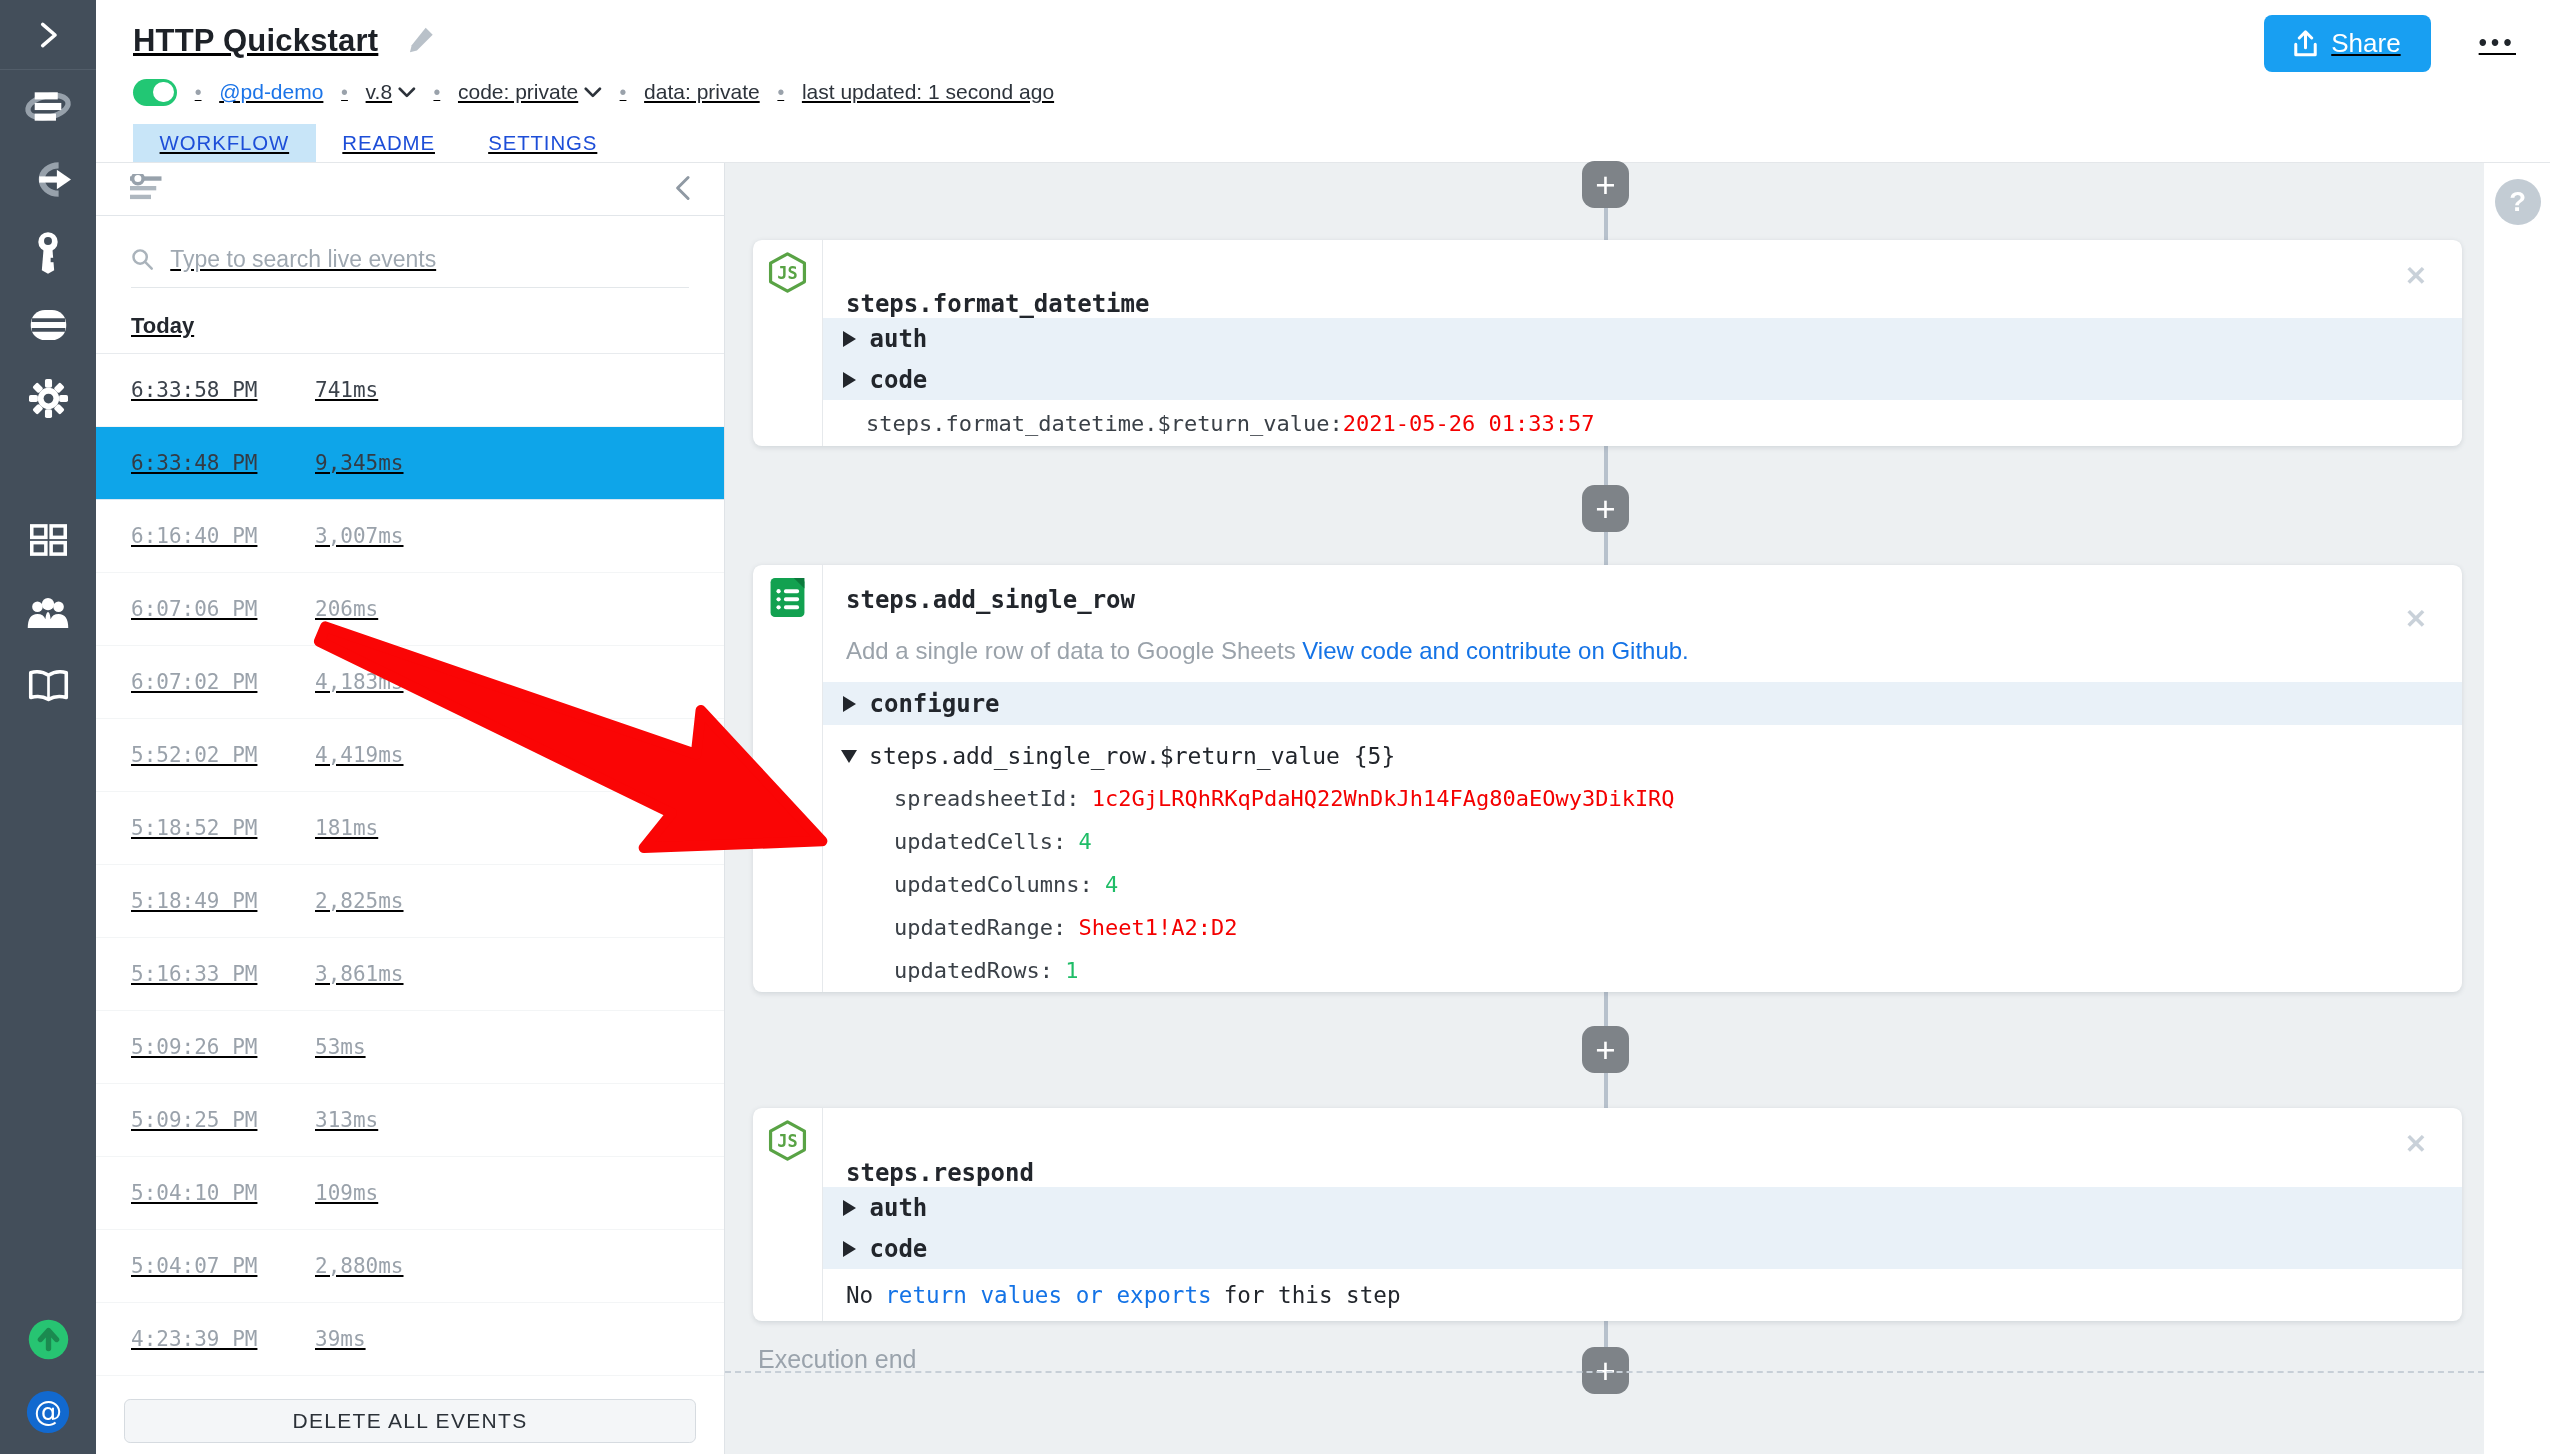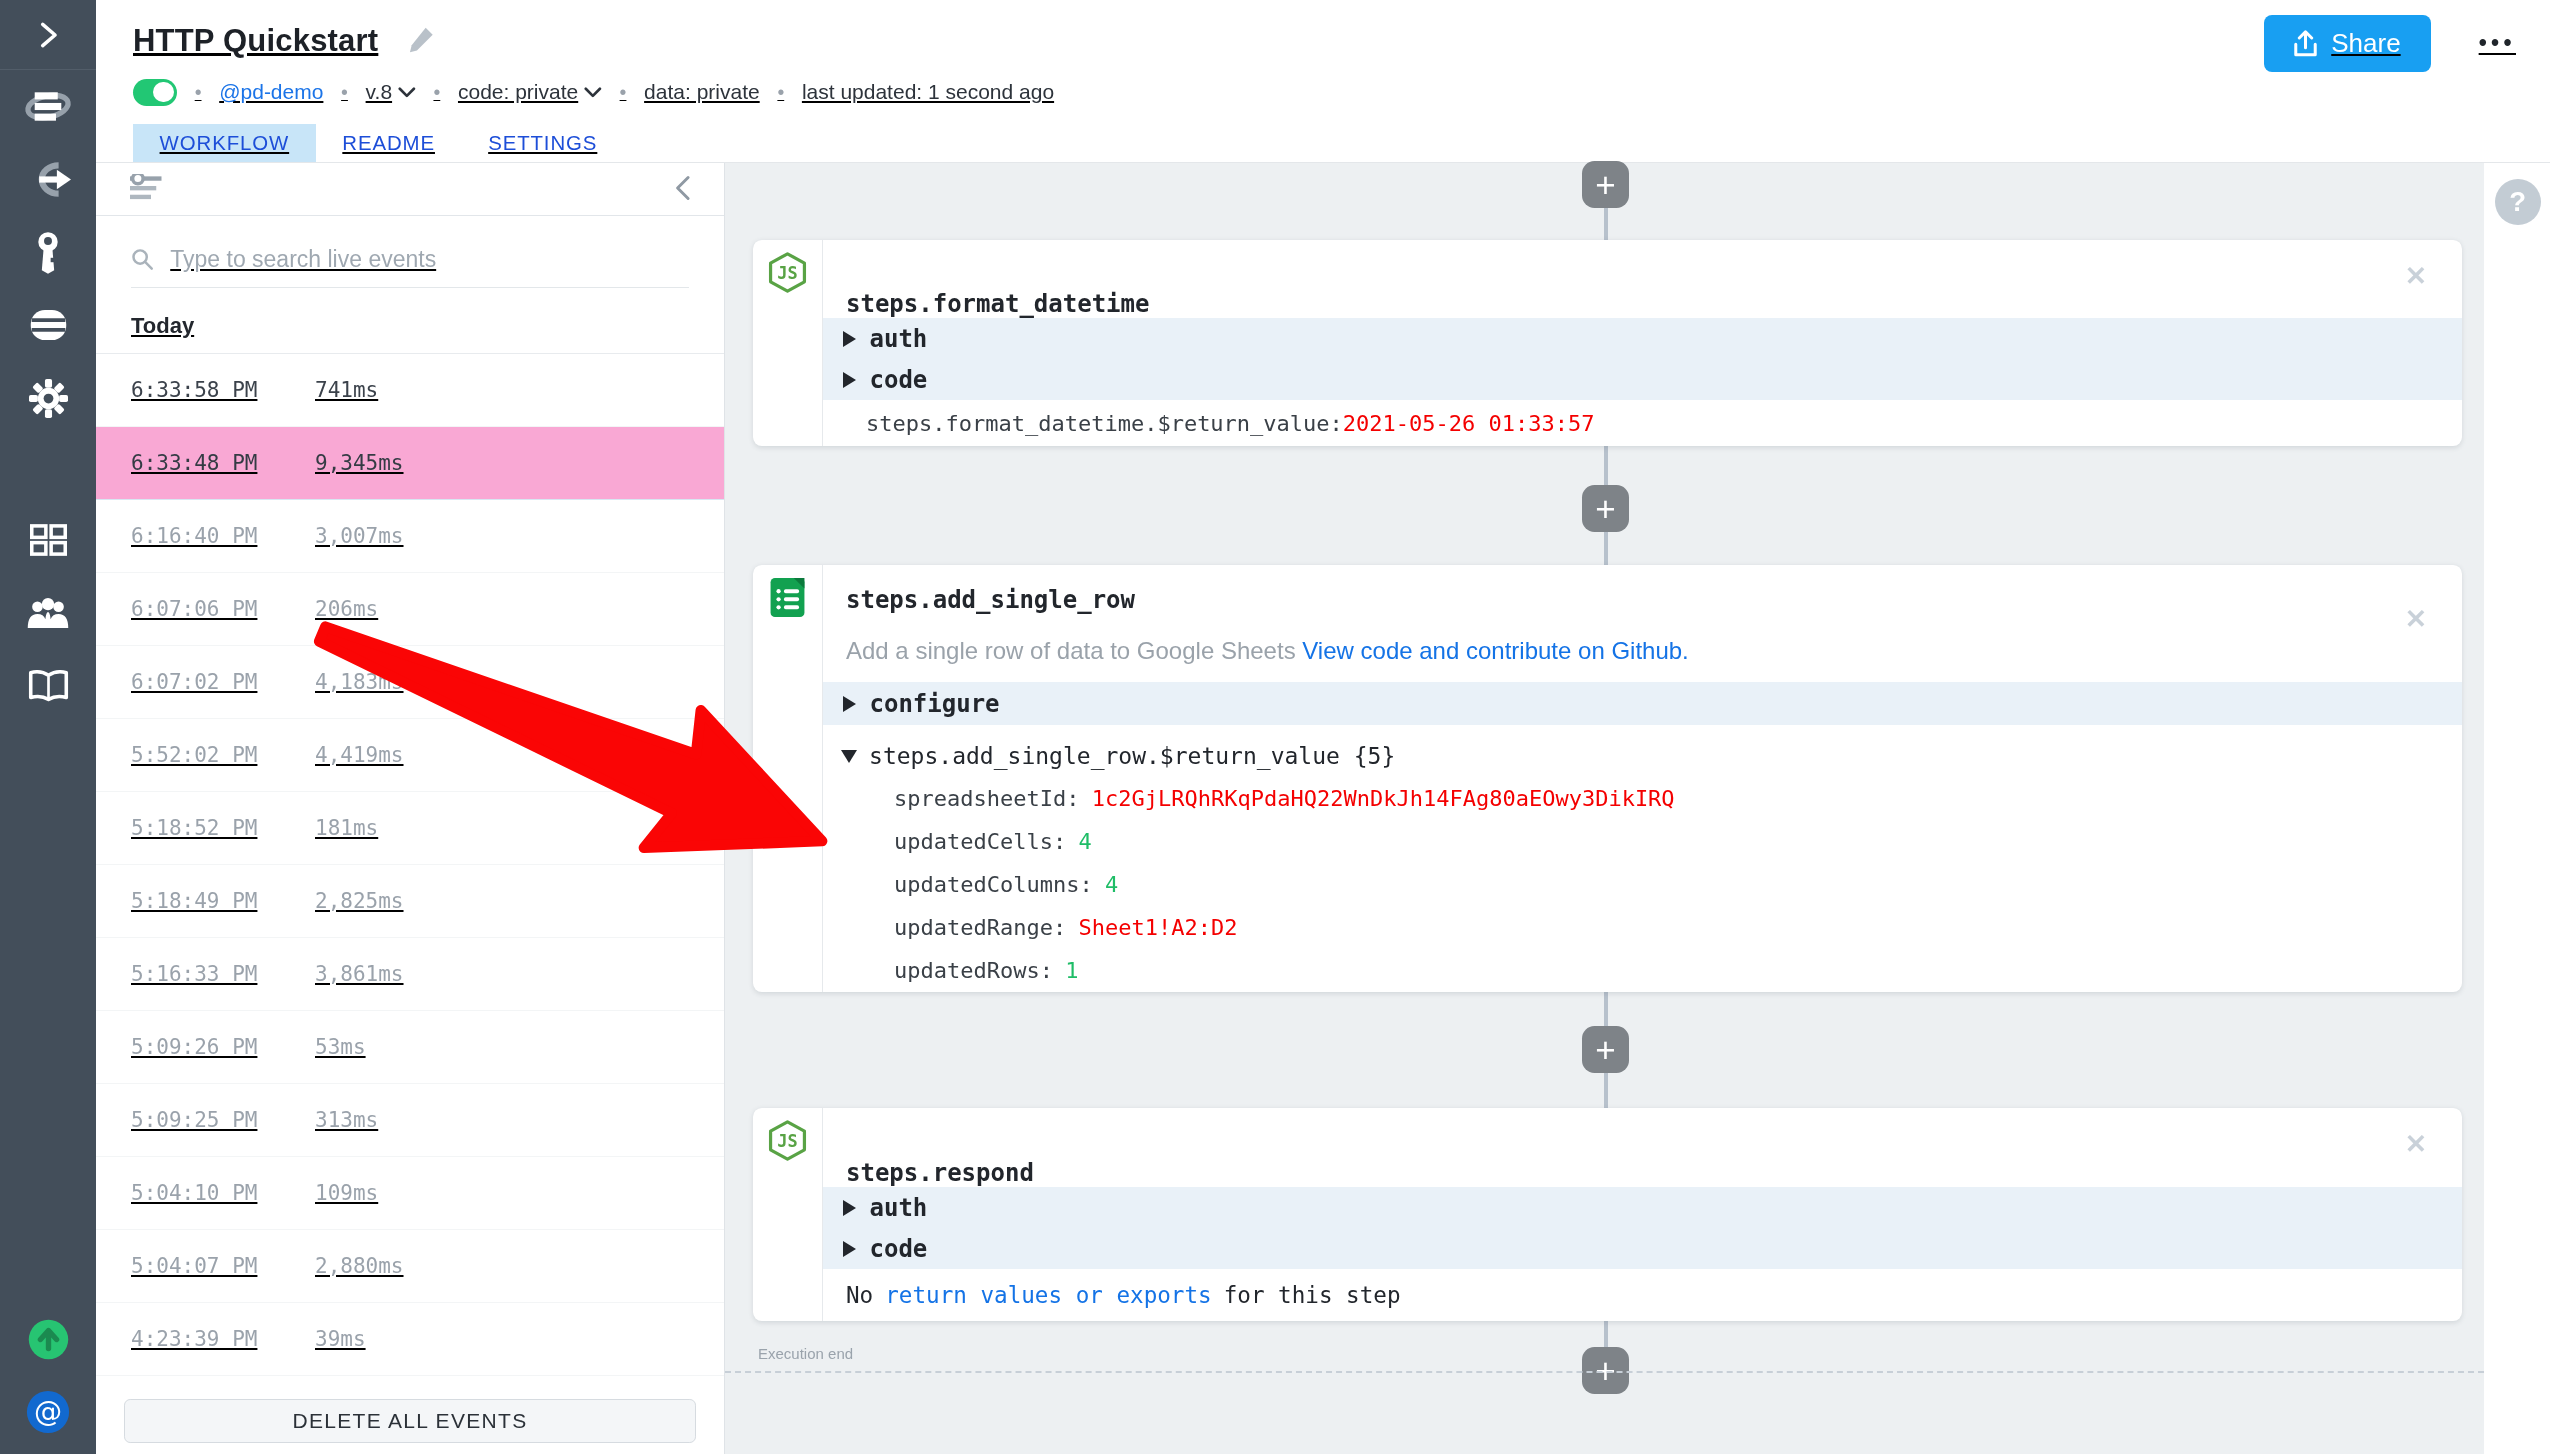--- a/index.html
+++ b/index.html
@@ -47,21 +47,21 @@
   .panel-toolbar { height:53px; display:flex; align-items:center; justify-content:space-between; padding:0 32px 0 34px; border-bottom:0.9px solid #e2e6ea; }
   .search-row { display:flex; align-items:center; gap:16px; margin:30px 35px 0 35px; border-bottom:1.8px solid #e3e7ea; padding-bottom:14px; }
   .search-row input { border:none; outline:none; font-size:23px; color:#3c434c; width:100%; font-family:"Liberation Sans",sans-serif; }
   .search-row input::placeholder { color:#9fa8b1; }
   .section-head { font-size:22px; font-weight:bold; color:#23272e; padding:25px 0 14px 35px; border-bottom:0.9px solid #e8ebee; margin:0 0 0 0; }
   .event-list { flex:1; overflow:hidden; }
   .event-row { height:73px; display:flex; align-items:center; padding-left:35px; font-size:21px; color:#9aa2ab; cursor:pointer; border-bottom:0.9px solid #f3f5f6; }
   .event-row .t { width:131px; }
   .event-row .d { margin-left:53px; }
   .event-row.recent { color:#3b424b; }
-  .event-row.selected { background:#f9a8d4; color:#343b44; border-bottom:0.9px solid #d8e7f2; }
+  .event-row.selected { background:#0ea5e9; color:#343b44; border-bottom:0.9px solid #d8e7f2; }
   .delete-wrap { padding:12.4px 28px 10.6px 28px; }
   .delete-btn { width:100%; height:44px; background:#f4f6f8; border:0.9px solid #d6dbe0; border-radius:6.2px; font-size:21px; letter-spacing:1.3px; color:#2b3138; cursor:pointer; font-family:"Liberation Sans",sans-serif; }
 
   
   .canvas { flex:1; background:#edf0f2; position:relative; min-width:0; }
   .connector { position:absolute; left:879px; top:0; width:3.5px; height:1210px; background:#b7c1cc; }
   .plus-btn { position:absolute; left:857px; width:47px; height:47px; border-radius:12.4px; background:#7e8388; color:#fff; border:none; font-size:35px; line-height:43px; text-align:center; cursor:pointer; font-family:"Liberation Sans",sans-serif; padding:0; }
 
   .card { position:absolute; left:28px; width:1709px; background:#fff; border-radius:8.9px; box-shadow:0 1.8px 5.3px rgba(60,70,85,.14); display:flex; }
   .card-gutter { width:70px; border-right:0.9px solid #e6e9ec; flex-shrink:0; padding-top:10.6px; display:flex; justify-content:center; align-items:flex-start; }
@@ -79,21 +79,21 @@
   .ret-row { height:46px; display:flex; align-items:center; padding-left:43px; font-size:22px; color:#3a4047; }
   .ret-head { height:46px; display:flex; align-items:center; padding-left:17.7px; font-size:23px; color:#22262c; cursor:pointer; margin-top:10.6px; }
   .kv-row { height:43px; display:flex; align-items:center; padding-left:71px; font-size:22px; color:#3a4047; }
   .kv-row .val { margin-left:12.4px; }
   .val-red { color:#f40000; }
   .no-ret { height:52px; display:flex; align-items:center; padding-left:23px; font-size:22.6px; color:#22262c;gap:12px; }
   .no-ret a { color:#1473e6; text-decoration:none; cursor:pointer; }
   .card-close { position:absolute; right:35px; background:none; border:none; color:#c9d1d9; font-size:26.6px; font-weight:bold; cursor:pointer; line-height:1; font-family:"Liberation Sans",sans-serif; }
 
   .exec-end { position:absolute; left:0; top:1182px; width:100%; }
-  .exec-label { position:absolute; left:33px; top:0; font-size:15px; color:#9aa3ac; }
+  .exec-label { position:absolute; left:33px; top:0; font-size:25px; color:#9aa3ac; }
   .exec-line { position:absolute; left:0; top:26px; width:100%; border-top:2.7px dashed #c7cfd7; }
 
   
   .help-rail { width:66px; background:#fff; flex-shrink:0; position:relative; }
   .help-circle { position:absolute; left:10.6px; top:16px; width:46px; height:46px; border-radius:50%; background:#c3ccd4; color:#fff; font-size:27.5px; font-weight:bold; display:flex; align-items:center; justify-content:center; cursor:pointer; }
 
   .arrow-overlay { position:absolute; left:0; top:0; width:2550px; height:1454px; pointer-events:none; z-index:40; }
 </style>
 </head>
 <body>

